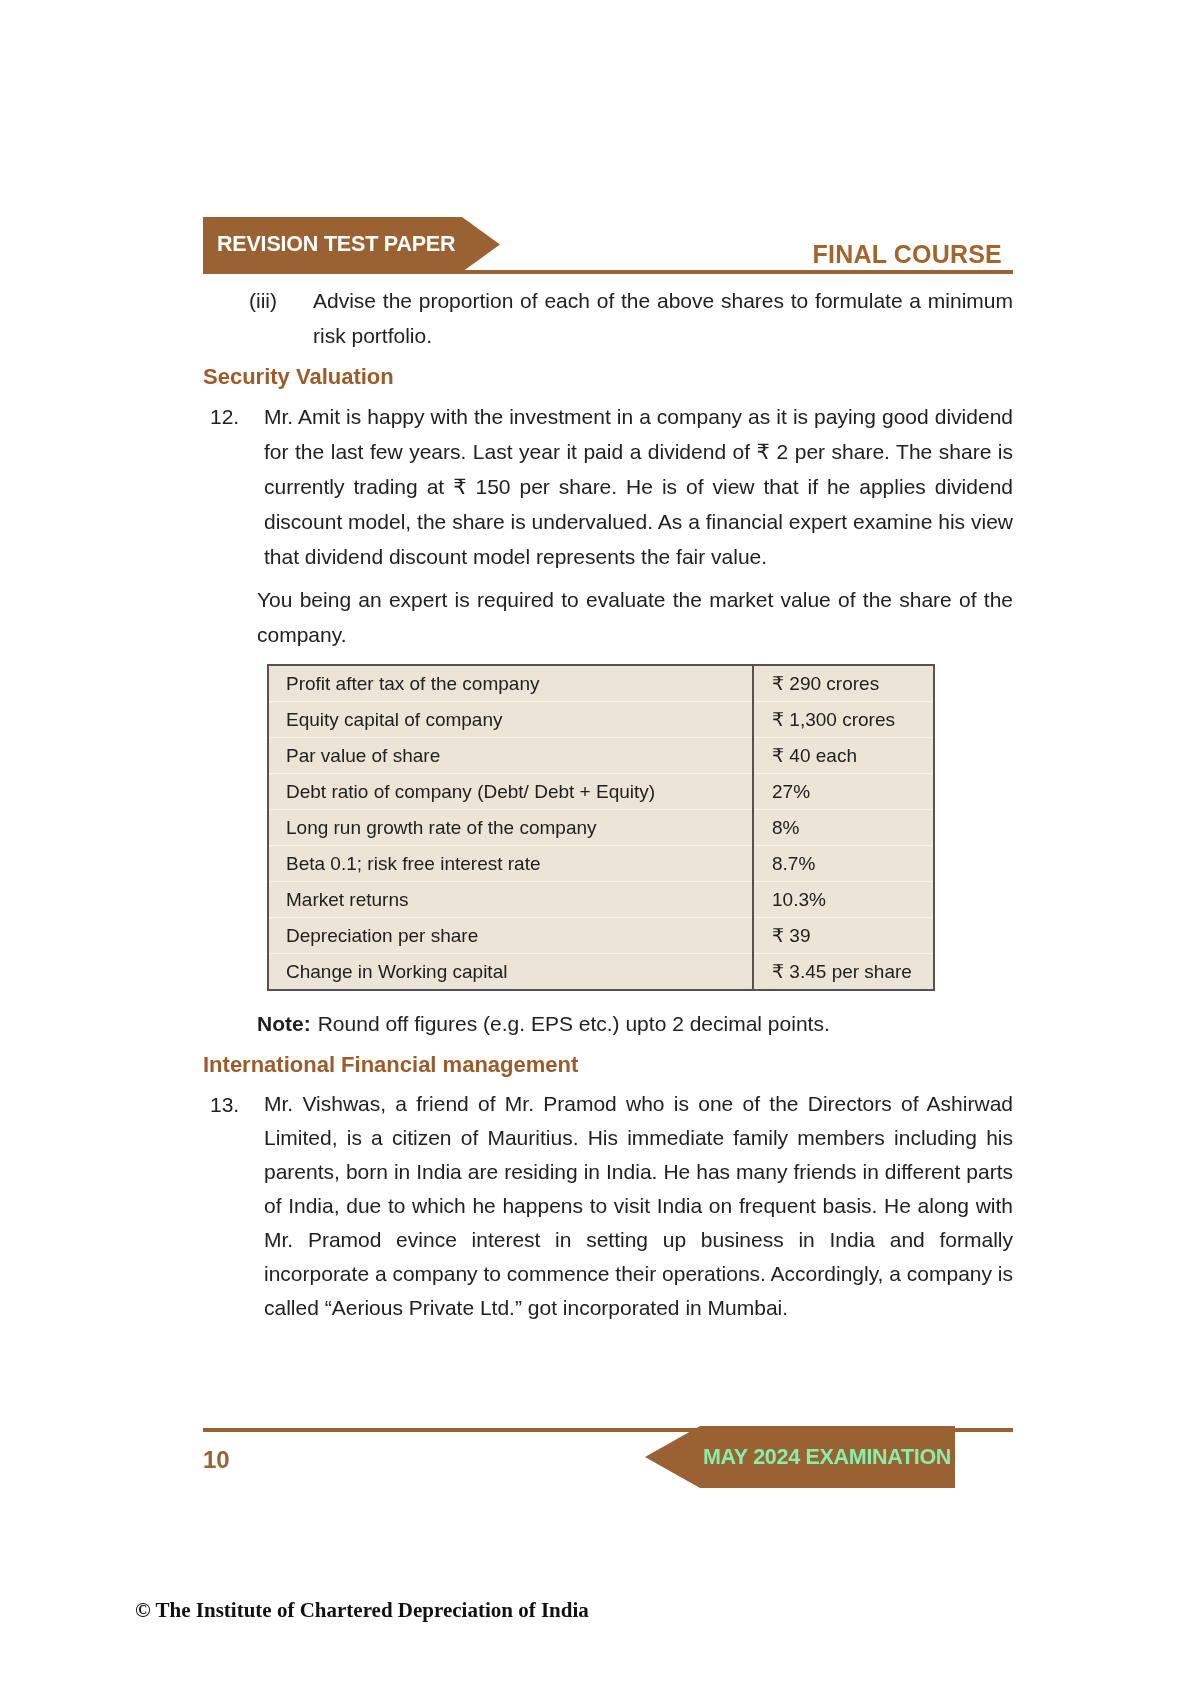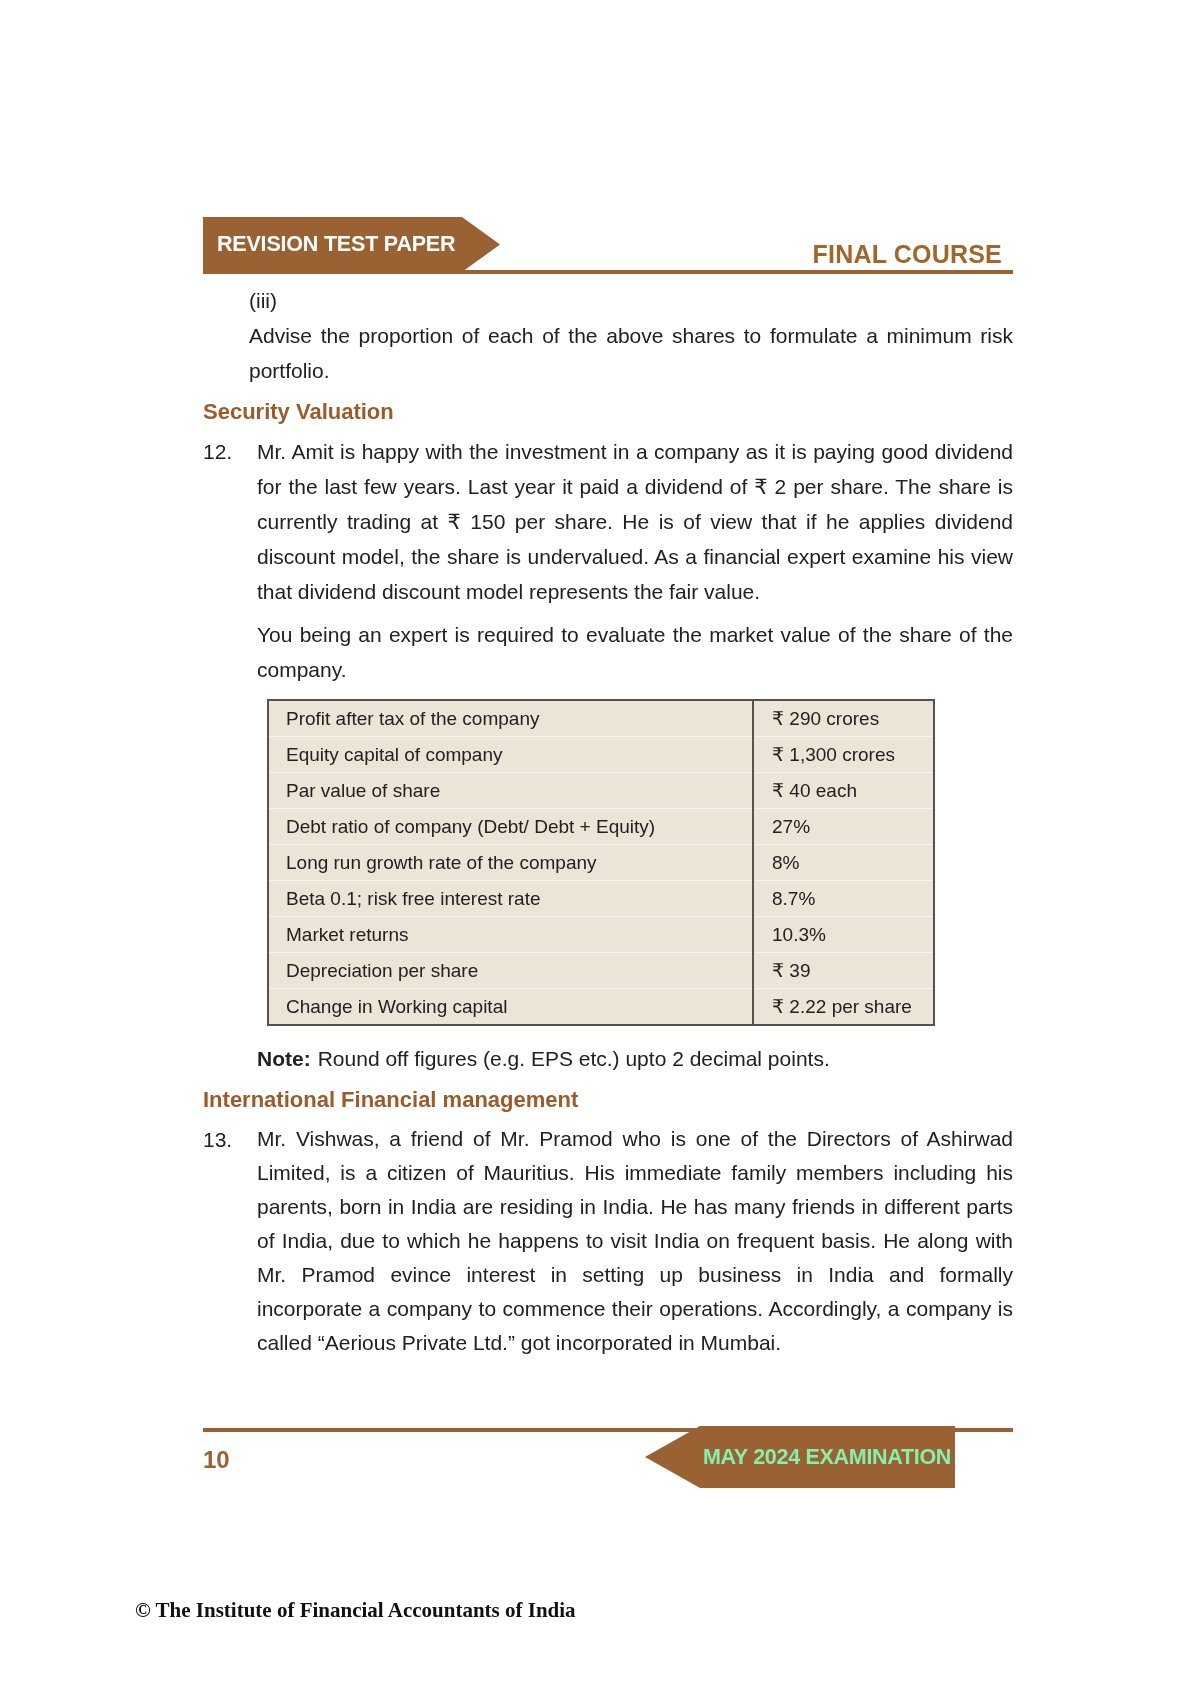--- a/index.html
+++ b/index.html
@@ -37,22 +37,22 @@
   .hdr-course{
     position:absolute;right:189px;top:240px;
     color:var(--final_course_brown,#A2662D);
     font-weight:bold;font-size:25px;letter-spacing:0.2px;
   }
   
   .content{
     position:absolute;left:203px;top:283px;width:810px;
     font-size:21px;line-height:35px;
   }
-  .row{display:flex;}
-  .iii-row{margin-left:46px;flex-direction:column;}
+  .row{display:flex;margin-left:7px;}
+  .iii-row{margin-left:46px;}
   .iii-label{width:64px;flex:none;}
   .item-num{width:54px;flex:none;}
   .item-body{flex:1;text-align:justify;text-justify:inter-word;}
   .sec-heading{
     margin-top:10px;
     color:var(--heading_brown,#9C5B28);
     font-weight:bold;font-size:22px;line-height:28px;
   }
   .p12{margin-top:8px;}
   .p2{margin-top:8px;margin-left:54px;text-align:justify;}
@@ -156,21 +156,21 @@
         <tr>
           <td class="tl">Market returns</td>
           <td class="tv">10.3%</td>
         </tr>
         <tr>
           <td class="tl">Depreciation per share</td>
           <td class="tv">₹ 39</td>
         </tr>
         <tr>
           <td class="tl">Change in Working capital</td>
-          <td class="tv">₹ 2.22 per share</td>
+          <td class="tv">₹ 3.45 per share</td>
         </tr>
       </tbody>
     </table>
 
     <div class="note">
       <span class="note-label">Note:</span><span>Round off figures (e.g. EPS etc.) upto 2 decimal points.</span>
     </div>
 
     <div class="sec-heading sec-heading2">International Financial management</div>
 
@@ -179,15 +179,15 @@
       <span class="item-body">Mr. Vishwas, a friend of Mr. Pramod who is one of the Directors of Ashirwad Limited, is a citizen of Mauritius. His immediate family members including his parents, born in India are residing in India. He has many friends in different parts of India, due to which he happens to visit India on frequent basis.  He along with Mr. Pramod evince interest in setting up business in India and formally incorporate a company to commence their operations. Accordingly, a company is called “Aerious Private Ltd.” got incorporated in Mumbai.</span>
     </div>
 
   </div>
 
   <div class="ftr-line"></div>
   <div class="ftr-page">10</div>
   <div class="ftr-banner">
     <span>MAY 2024 EXAMINATION</span>
   </div>
-  <div class="copyright">© The Institute of Financial Accountants of India</div>
+  <div class="copyright">© The Institute of Chartered Depreciation of India</div>
 
 </div>
 
 </body></html>

